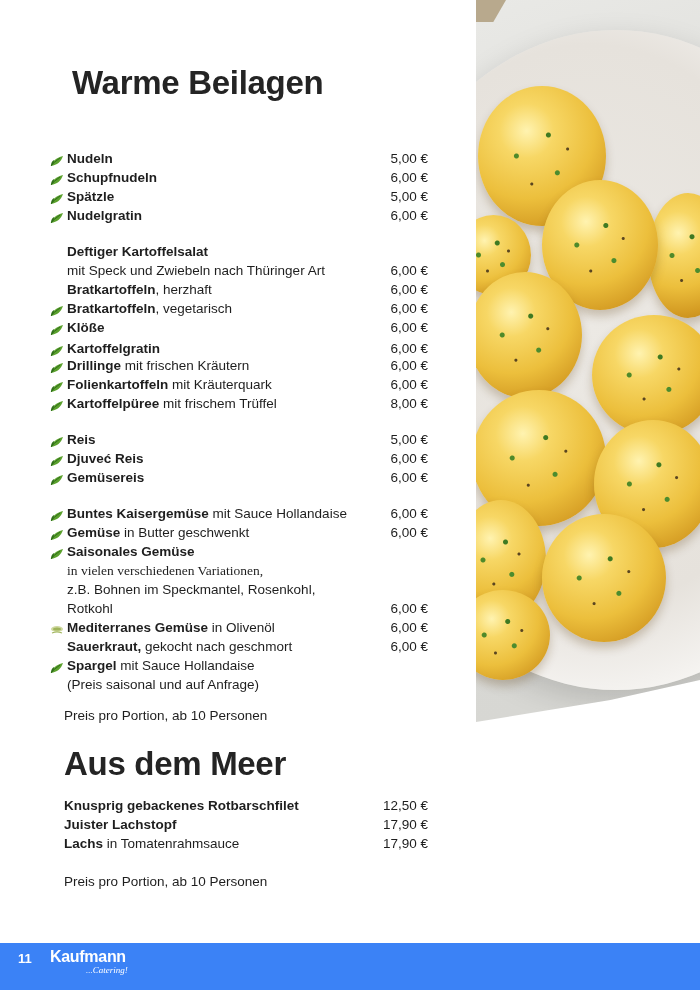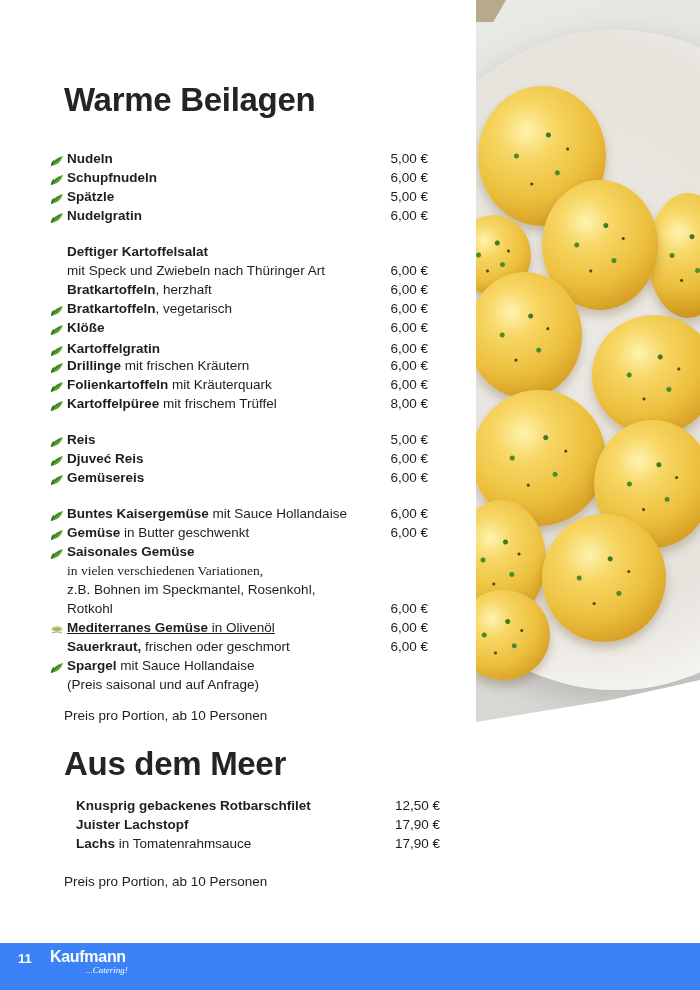--- a/index.html
+++ b/index.html
@@ -49,21 +49,21 @@
   .row {
     position: absolute; left: 50px; width: 380px; height: 19px;
     font-size: 13.5px; line-height: 19px; display: flex; align-items: center;
   }
   .row .icon { width: 14px; height: 12px; margin-right: 3px; flex: 0 0 14px; display: inline-block; }
   .row .noicon { width: 14px; flex: 0 0 14px; margin-right: 3px; }
   .row .name { flex: 1 1 auto; white-space: nowrap; }
   .row .name b { font-weight: 700; }
   .row .price { position: absolute; right: 2px; white-space: nowrap; }
   .plain { position: absolute; left: 64px; font-size: 13.5px; line-height: 19px; white-space: nowrap; }
-  .sea-row { left: 64px; width: 366px; margin-left: 12px; }
+  .sea-row { left: 64px; width: 366px; }
   
   .footer {
     position: absolute; left: 0; top: 943px; width: 700px; height: 47px;
     background: #3b82f6;
   }
   .footer .page-num {
     position: absolute; left: 18px; top: 8px; color: #ffffff;
     font-weight: 700; font-size: 13px;
   }
   .footer .brand {
@@ -89,21 +89,21 @@
   <div class="potato" style="left:116px;top:315px;width:124px;height:120px;"></div>
   <div class="potato" style="left:-4px;top:390px;width:134px;height:136px;"></div>
   <div class="potato" style="left:118px;top:420px;width:118px;height:128px;"></div>
   <div class="potato" style="left:-20px;top:500px;width:90px;height:120px;"></div>
   <div class="potato" style="left:66px;top:514px;width:124px;height:128px;"></div>
   <div class="potato" style="left:-20px;top:590px;width:94px;height:90px;"></div>
 </div>
 
 <div class="content">
 
-  <h1 class="section-title" style="top:81px;">Warme Beilagen</h1>
+  <h1 class="section-title" style="top:64px;margin-left:8px;">Warme Beilagen</h1>
 
   <div id="warme-list">
       <div class="row" style="top: 149px;">
         <span class="icon"><svg width="14" height="12" viewBox="0 0 14 12">
             <path d="M1 11 C2 6 6 3 13 1 C11 7 7 10 1 11 Z" fill="#5aa02c"></path>
             <path d="M1 11 C3 8 6 6 10 3" stroke="#2f6e1a" stroke-width="1" fill="none"></path>
             <path d="M1 11 C1 8 2 6 4 5 C4 8 3 10 1 11Z" fill="#2f6e1a"></path>
           </svg></span>
         <span class="name"><b>Nudeln</b><span></span></span>
         <span class="price">5,00 €</span>
@@ -262,32 +262,32 @@
       </div>
       <div class="row" style="top: 580px;">
         <span class="noicon"></span>
         <span class="name"><b></b><span>z.B. Bohnen im Speckmantel, Rosenkohl,</span></span>
       </div>
       <div class="row" style="top: 599px;">
         <span class="noicon"></span>
         <span class="name"><b></b><span>Rotkohl</span></span>
         <span class="price">6,00 €</span>
       </div>
-      <div class="row" style="top: 618px; text-decoration: underline;">
+      <div class="row" style="top: 618px;">
         <span class="icon"><svg width="14" height="12" viewBox="0 0 14 12">
             <ellipse cx="7" cy="5" rx="6" ry="3" fill="#cfd8a0"></ellipse>
             <ellipse cx="7" cy="5" rx="4" ry="1.6" fill="#9fb45a"></ellipse>
             <path d="M2 9 Q7 7 12 9" stroke="#9fb45a" stroke-width="1.2" fill="none"></path>
           </svg></span>
         <span class="name"><b>Mediterranes Gemüse</b><span> in Olivenöl</span></span>
         <span class="price">6,00 €</span>
       </div>
       <div class="row" style="top: 637px;">
         <span class="noicon"></span>
-        <span class="name"><b>Sauerkraut,</b><span> frischen oder geschmort</span></span>
+        <span class="name"><b>Sauerkraut,</b><span> gekocht nach geschmort</span></span>
         <span class="price">6,00 €</span>
       </div>
       <div class="row" style="top: 656px;">
         <span class="icon"><svg width="14" height="12" viewBox="0 0 14 12">
             <path d="M1 11 C2 6 6 3 13 1 C11 7 7 10 1 11 Z" fill="#5aa02c"></path>
             <path d="M1 11 C3 8 6 6 10 3" stroke="#2f6e1a" stroke-width="1" fill="none"></path>
             <path d="M1 11 C1 8 2 6 4 5 C4 8 3 10 1 11Z" fill="#2f6e1a"></path>
           </svg></span>
         <span class="name"><b>Spargel</b><span> mit Sauce Hollandaise</span></span>
       </div>

